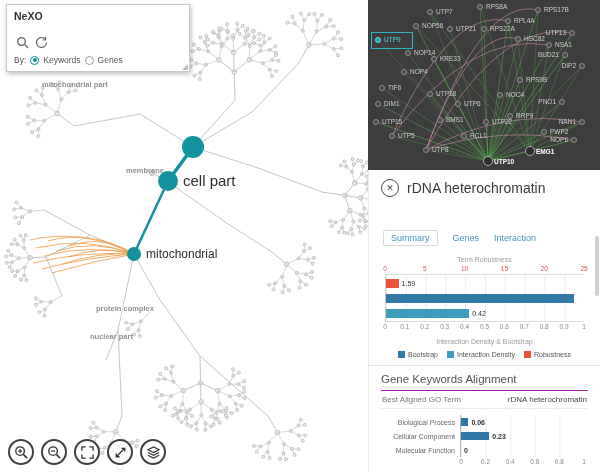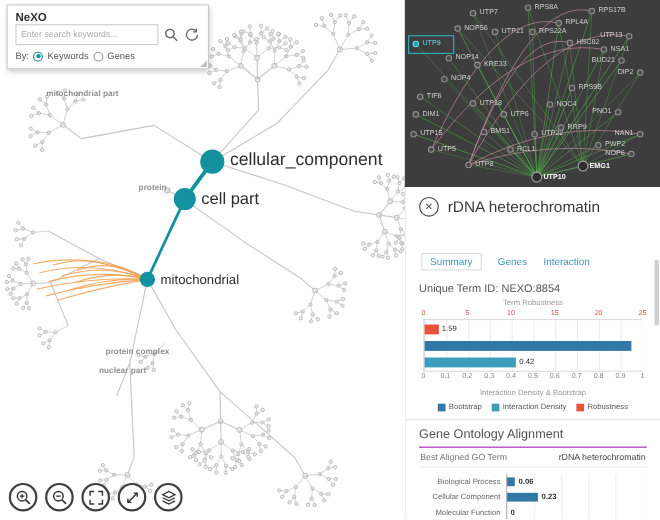--- a/index.html
+++ b/index.html
@@ -9,21 +9,21 @@
   
   #tree-panel{position:absolute;left:0;top:0;width:368px;height:473px;background:#fff;overflow:hidden;}
   #tree-svg{position:absolute;left:0;top:0;}
   #tree-labels{position:absolute;left:0;top:0;width:100%;height:100%;pointer-events:none;}
   .tree-main-label{position:absolute;color:#2d2d2d;white-space:nowrap;z-index:3;}
   .tree-branch-label{position:absolute;font-size:7.5px;color:#8f8f8f;white-space:nowrap;z-index:3;font-weight:bold;}
 
   
   #search-card{position:absolute;left:6px;top:4px;width:168px;background:#fff;border:1px solid #c9c9c9;
     box-shadow:1px 2px 5px rgba(0,0,0,.25);padding:5px 7px 6px;z-index:10;}
-  .sc-title{font-size:10.5px;font-weight:bold;color:#333;margin-bottom:0;}
+  .sc-title{font-size:10.5px;font-weight:bold;color:#333;margin-bottom:12px;}
   .sc-row{display:flex;align-items:center;gap:3px;}
   #search-input{flex:1;min-width:0;height:17px;border:1px solid #ccc;font-size:8px;padding:0 4px;color:#333;outline:none;
     font-family:"Liberation Sans",sans-serif;}
   #search-input::placeholder{color:#aaa;}
   .icon-btn{width:16px;height:16px;border:none;background:none;padding:0;display:flex;align-items:center;justify-content:center;cursor:pointer;}
   .sc-by{display:flex;align-items:center;gap:4px;margin-top:5px;font-size:8.5px;color:#555;text-align:right;}
   .radio{width:9px;height:9px;border:1px solid #999;border-radius:50%;display:inline-block;position:relative;background:#fff;box-sizing:border-box;}
   .radio.checked{border-color:#12919f;}
   .radio.checked::after{content:'';position:absolute;left:1.5px;top:1.5px;right:1.5px;bottom:1.5px;border-radius:50%;background:#12919f;}
   .sc-resize{position:absolute;right:1px;bottom:1px;width:0;height:0;border-left:6px solid transparent;border-bottom:6px solid #bbb;}
@@ -842,33 +842,31 @@
         </g>
         <g>
           <line x1="193" y1="147" x2="168" y2="181" stroke="#12919f" stroke-width="3.5"></line>
           <line x1="168" y1="181" x2="134" y2="254" stroke="#12919f" stroke-width="2.5"></line>
           <circle cx="193" cy="147" r="11" fill="#12919f"></circle>
           <circle cx="168" cy="181" r="10" fill="#12919f"></circle>
           <circle cx="134" cy="254" r="7" fill="#12919f"></circle>
         </g>
       </svg>
     <div id="tree-labels">
-        <div class="tree-main-label" style="left: 209px; top: 137.08px; font-size: 16px;">cellular_component</div>
         <div class="tree-main-label" style="left: 183px; top: 171.7px; font-size: 15px;">cell part</div>
         <div class="tree-main-label" style="left: 146px; top: 246.56px; font-size: 12px;">mitochondrial</div>
         <div class="tree-branch-label" style="left: 42px; top: 80px;">mitochondrial part</div>
-        <div class="tree-branch-label" style="left: 126px; top: 166px;">protein</div>
-        <div class="tree-branch-label" style="left: 96px; top: 315px;">protein complex</div>
+        <div class="tree-branch-label" style="left: 126px; top: 166px;">membrane</div>
+        <div class="tree-branch-label" style="left: 96px; top: 304px;">protein complex</div>
         <div class="tree-branch-label" style="left: 90px; top: 332px;">nuclear part</div>
       </div>
 
     <div id="search-card">
       <div class="sc-title">NeXO</div>
       <div class="sc-row">
-        <input id="search-input" placeholder="Enter search keywords..." style="">
         <button class="icon-btn">
           <svg width="13" height="13" viewBox="0 0 13 13">
             <circle cx="5.5" cy="5.5" r="3.8" fill="none" stroke="#666" stroke-width="1.3"></circle>
             <line x1="8.5" y1="8.5" x2="12" y2="12" stroke="#666" stroke-width="1.3"></line>
           </svg>
         </button>
         <button class="icon-btn">
           <svg width="13" height="13" viewBox="0 0 13 13">
             <path d="M10.5 3.5 A5 5 0 1 0 11.5 6.5" fill="none" stroke="#666" stroke-width="1.2"></path>
             <path d="M10.5 1 L10.5 4 L7.5 4" fill="none" stroke="#666" stroke-width="1.2"></path>
@@ -1130,24 +1128,20 @@
         </button>
         <h2 class="dtitle">rDNA heterochromatin</h2>
       </div>
 
       <div class="tabs">
         <span class="tab active">Summary</span>
         <span class="tab">Genes</span>
         <span class="tab">Interaction</span>
       </div>
 
-      <div class="term-id">
-        <span>Unique Term ID:</span>
-        <span>NEXO:8854</span>
-      </div>
 
       <div class="chart-title">Term Robustness</div>
       <div id="rchart">
         <div class="rc-topticks" id="rc-topticks">
             <span style="left: 0%;">0</span>
             <span style="left: 20%;">5</span>
             <span style="left: 40%;">10</span>
             <span style="left: 60%;">15</span>
             <span style="left: 80%;">20</span>
             <span style="left: 100%;">25</span>
@@ -1191,21 +1185,21 @@
           <span>Interaction Density</span>
         </span>
         <span class="li">
           <span class="sw sw-robust"></span>
           <span>Robustness</span>
         </span>
       </div>
 
       <hr class="divider">
 
-      <h3 class="goa-head">Gene Ontology Alignment</h3>
+      <h3 class="goa-head">Gene Keywords Alignment</h3>
       <div class="goa-table">
         <div class="goa-row">
           <span class="goa-label">Best Aligned GO Term</span>
           <span class="goa-val">rDNA heterochromatin</span>
         </div>
       </div>
 
       <div id="gochart">
           <div class="go-row">
             <span class="go-label">Biological Process</span>

